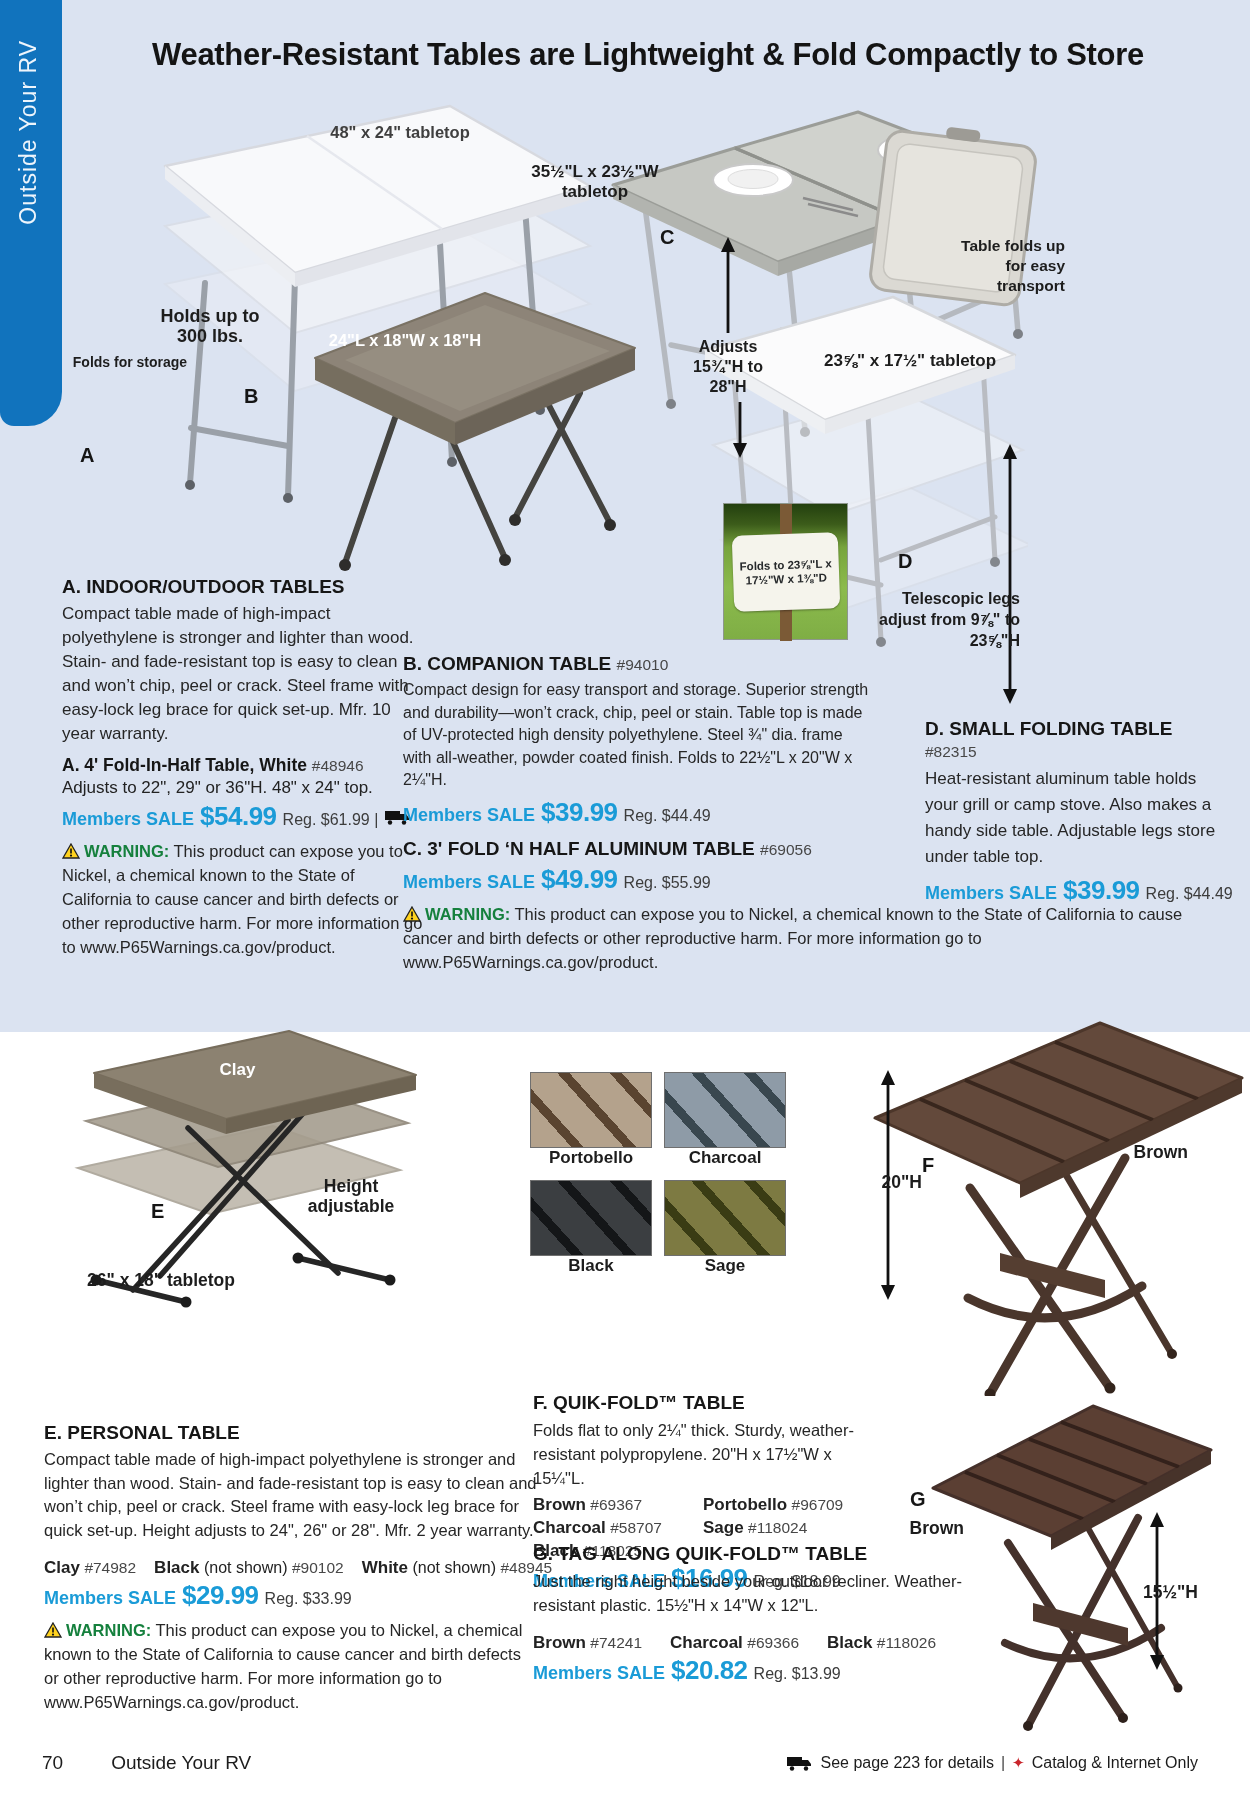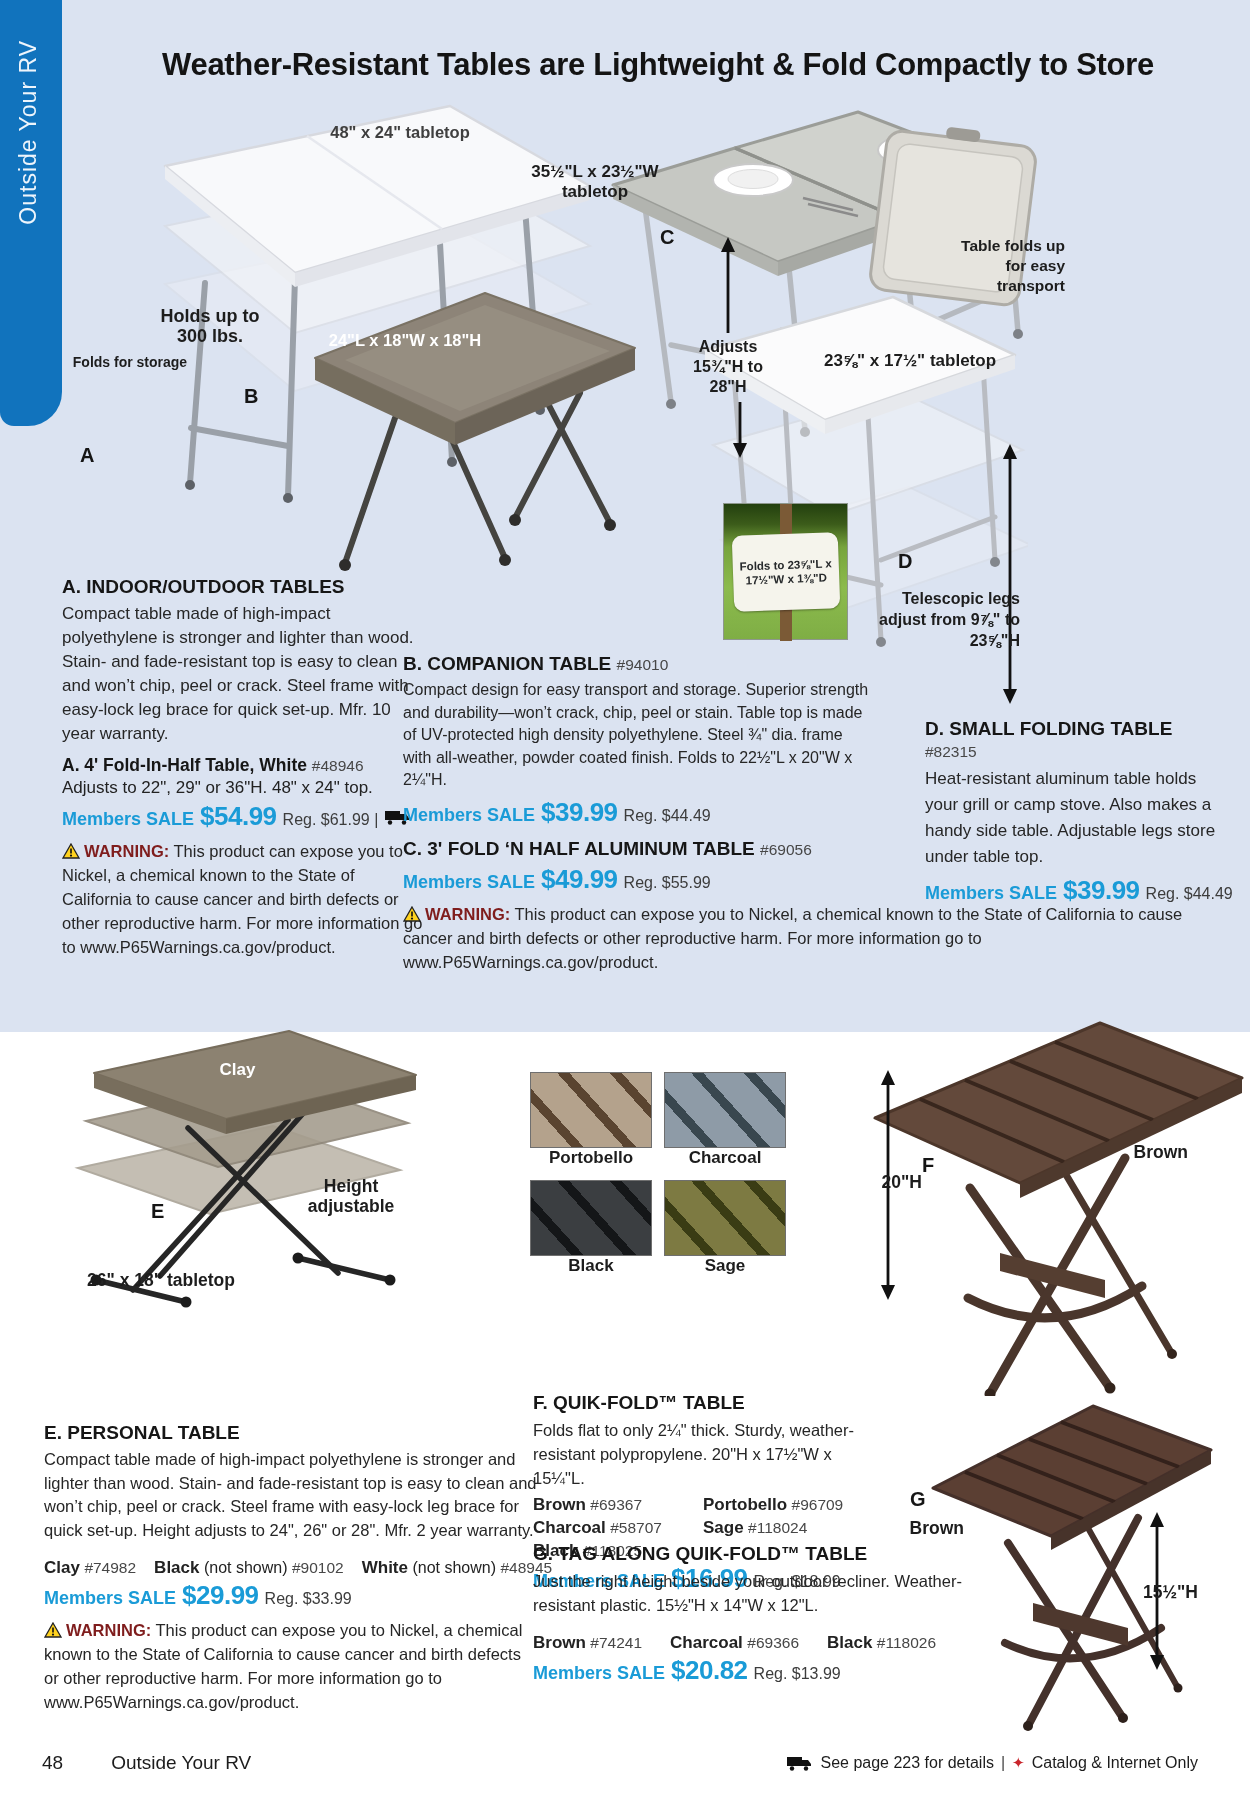--- a/index.html
+++ b/index.html
@@ -4,21 +4,21 @@
 <style>
   html,body{margin:0;padding:0;background:#888;}
   .page{position:relative;width:1250px;height:1811px;margin:0 auto;background:#fff;
         font-family:"Liberation Sans",sans-serif;color:#222;overflow:hidden;}
   .top-bg{position:absolute;left:0;top:0;width:1250px;height:1032px;background:var(--top-bg,#dbe3f1);}
   .artifact{position:absolute;left:0;top:0;width:9px;height:9px;background:#2eb24a;}
   .side-tab{position:absolute;left:0;top:0;width:62px;height:426px;background:var(--tab-blue,#1173bd);
             border-radius:0 0 34px 14px;z-index:2;}
   .side-label{position:absolute;top:40px;left:15px;writing-mode:vertical-rl;transform:rotate(180deg);
               font-size:23px;letter-spacing:1px;color:#eef5fc;}
-  .title{position:absolute;left:70px;top:34px;width:1150px;margin:13px;text-align:center;
+  .title{position:absolute;left:70px;top:34px;width:1150px;margin:3px;text-align:center;
          font-size:31px;font-weight:bold;color:#141414;letter-spacing:-.3px;z-index:3;}
   .illus{position:absolute;z-index:1;}
   .ann{position:absolute;z-index:3;font-weight:bold;color:#1d1d1d;font-size:16.5px;line-height:20px;text-align:center;}
   .ann.white{color:#fff;}
   .ann.gray{color:#3f3f3f;}
   .ann.left{text-align:right;}
   .letter{position:absolute;z-index:3;font-weight:bold;font-size:20px;color:#151515;}
   .arrow{position:absolute;z-index:2;}
   .inset{position:absolute;left:723px;top:503px;width:125px;height:137px;z-index:4;box-sizing:border-box;
          background:linear-gradient(180deg,#23400f 0%,#3c5c1a 15%,#77a43c 32%,#8cbb4d 62%,#7fae45 100%);
@@ -31,21 +31,21 @@
   .phead{font-size:19px;font-weight:bold;color:#161616;margin:0 0 4px;}
   .itemno{font-weight:normal;font-size:15.5px;color:#474747;}
   .pbody{font-size:16.5px;line-height:23.5px;margin:0 0 5px;color:#262626;}
   .itemline{font-size:17.5px;font-weight:bold;margin:9px 0 2px;color:#161616;}
   .specs{font-size:17px;margin:0 0 3px;}
   .price-row{display:flex;align-items:baseline;gap:6px;margin:1px 0 7px;white-space:nowrap;}
   .members{color:var(--accent-blue,#1a9bd7);font-weight:bold;font-size:18px;}
   .amount{color:var(--accent-blue,#1a9bd7);font-weight:bold;font-size:26px;letter-spacing:-.5px;}
   .reg{font-size:16px;color:#3c3c3c;}
   .warning{font-size:16.5px;line-height:24px;margin:3px 0 0;color:#262626;}
-  .warning b{color:#7f1d1d;}
+  .warning b{color:#15803d;}
   .warn-tri{vertical-align:-2px;margin-right:4px;}
   .wide-warn{width:800px;}
   .colors-row{display:flex;gap:18px;font-size:16px;margin:16px 0 2px;white-space:nowrap;}
   .color-item b{font-size:17px;}
   .color-item .num{color:#474747;font-size:15.5px;}
   .colors-grid{display:grid;grid-template-columns:170px auto;row-gap:3px;font-size:16px;margin:5px 0 2px;}
   .swatches{position:absolute;left:530px;top:1072px;display:grid;grid-template-columns:122px 122px;
             column-gap:12px;row-gap:6px;z-index:3;}
   .swatch{width:122px;height:76px;border:1px solid #6f6f6f;box-sizing:border-box;
           background-image:repeating-linear-gradient(48deg,transparent 0 30px,var(--stripe,#333) 30px 39px);}
@@ -474,21 +474,21 @@
       </span>
     </div>
     <div class="price-row">
       <span class="members">Members SALE</span>
       <span class="amount">$20.82</span>
       <span class="reg">Reg. $13.99</span>
     </div>
   </section>
 
   <div class="footer-left">
-    <span>48</span>
+    <span>70</span>
     <span>Outside Your RV</span>
   </div>
   <div class="footer-right">
     <svg width="27" height="15" viewBox="0 0 27 15" fill="#111">
       <path d="M1 1h15v9H1z"></path>
         <path d="M16 4h6l3 4v2h-9z"></path>
         <circle cx="6" cy="12.5" r="2.2"></circle>
         <circle cx="20" cy="12.5" r="2.2"></circle>
     </svg>
     <span>See page 223 for details</span>

